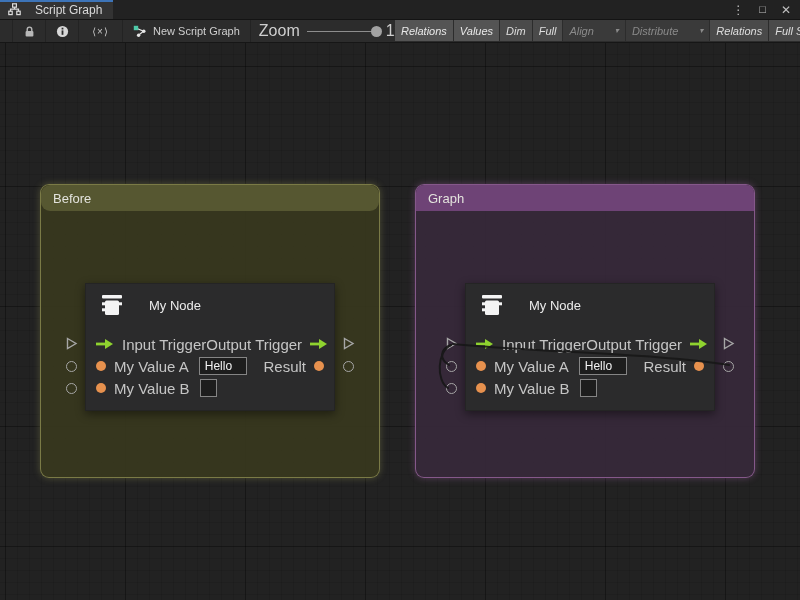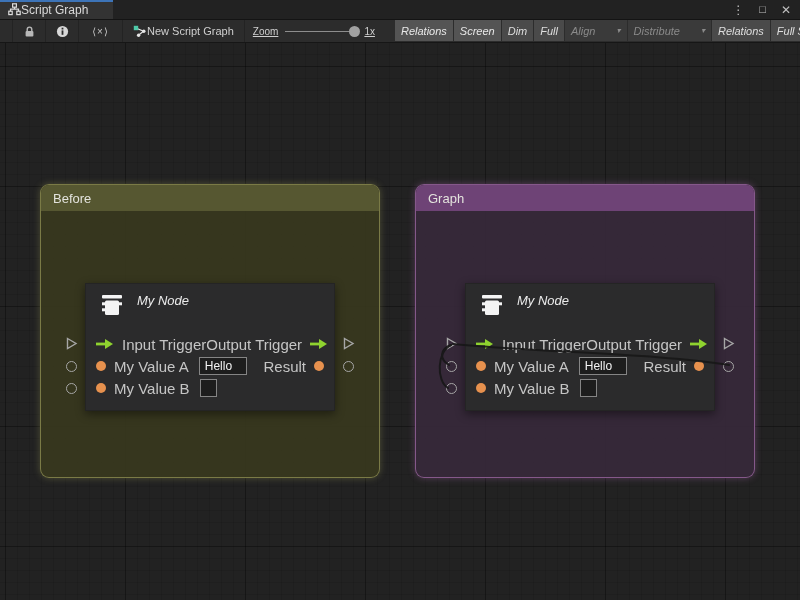--- a/index.html
+++ b/index.html
@@ -12,21 +12,21 @@
   .app { position:relative; width:800px; height:600px; overflow:hidden; }
 
   
   .tabstrip {
     position:absolute; top:0; left:0; right:0; height:20px;
     background:#222222; border-bottom:1px solid #141414;
     display:flex; align-items:stretch;
   }
   .tab {
     position:relative; width:113px; background:#333333;
-    display:flex; align-items:center; gap:0; padding:0 8px;
+    display:flex; align-items:center; gap:14px; padding:0 8px;
   }
   .tab-indicator { position:absolute; top:0; left:0; right:0; height:2px; background:#3d74b8; }
   .tab-title { font-size:12px; color:#dadada; white-space:nowrap; }
   .window-controls {
     margin-left:auto; display:flex; align-items:center; gap:15px;
     padding-right:9px; color:#c0c0c0; font-size:12px;
   }
   .window-controls span { cursor:default; line-height:1; }
   .wc-max { font-size:11px; }
 
@@ -37,24 +37,24 @@
     display:flex; align-items:stretch; overflow:hidden;
   }
   .tcell {
     display:flex; align-items:center; justify-content:center;
     border-right:1px solid #232323;
   }
   .tcell.pad { width:13px; }
   .tcell.icon-btn { width:33px; }
   .tcell.code-btn { width:44px; }
   .code-glyph { font-size:10px; color:#c6c6c6; letter-spacing:1px; }
-  .nsg { display:flex; align-items:center; gap:0; padding:0 10px; }
+  .nsg { display:flex; align-items:center; gap:6px; padding:0 10px; }
   .nsg-label { font-size:11px; color:#cfcfcf; white-space:nowrap; }
   .zoomer { display:flex; align-items:center; gap:7px; padding:0 8px; }
-  .zoom-label, .zoom-value { font-size:10px; color:#cfcfcf;text-decoration:underline; }
+  .zoom-label, .zoom-value { font-size:16px; color:#cfcfcf; }
   .track { position:relative; width:72px; height:1px; background:#8d8d8d; }
   .knob { position:absolute; right:-3px; top:-5px; width:11px; height:11px; border-radius:50%; background:#a2a2a2; }
   .btns { position:absolute; left:395px; top:0; bottom:1px; display:flex; align-items:stretch; white-space:nowrap; }
   .tbtn {
     display:flex; align-items:center; padding:0 6px; margin-right:1px;
     background:#4a4a4a; color:#dedede; font-size:11px; cursor:default;font-style:italic;
   }
   .tbtn.on { background:#545454; color:#e8e8e8; }
   .tbtn.disabled { background:#3a3a3a; color:#8a8a8a;gap:16px; }
   .dd-arrow { margin-left:5px; font-size:8px; }
@@ -80,38 +80,38 @@
     height:26px; border-radius:8px 8px 0 0;
     display:flex; align-items:center; padding:0 12px;
   }
   .group-title { font-size:13px; color:#e3e3dd; }
   .group.before {
     left:40px; top:141px;
     background:rgba(56,56,30,0.90);
     border:1px solid rgba(178,178,104,0.55);
     box-shadow:0 0 7px rgba(165,165,92,0.35);
   }
-  .group.before .group-header { background:#565731; }
+  .group.before .group-header { background:#565731;border-radius:9px; }
   .group.after {
     left:415px; top:141px;
     background:rgba(55,41,59,0.90);
     border:1px solid rgba(200,130,205,0.55);
     box-shadow:0 0 7px rgba(185,111,192,0.35);
   }
   .group.after .group-header { background:#6e4376; }
 
   
   .node {
     position:absolute; width:250px; height:128px;
     background:#2b2b2c; border:1px solid #242424;
     box-shadow:0 3px 9px rgba(0,0,0,0.45);
   }
   .node-header {
     position:absolute; left:13px; top:9px;
-    display:flex; align-items:flex-start; gap:12px;font-style:italic;
+    display:flex; align-items:center; gap:24px;
   }
   .node-title { font-size:13px; color:#ebebeb; }
   .rows { position:absolute; left:0; right:0; top:49px; }
   .prow {
     height:22px; display:flex; align-items:center;
     justify-content:space-between; padding:0 10px;
   }
   .pside { display:flex; align-items:center; gap:8px; }
   .plabel { font-size:15px; color:#c5c5c5; white-space:nowrap; }
   .dot { width:10px; height:10px; border-radius:50%; background:#e7914e; }
@@ -192,21 +192,21 @@
       <div class="track">
         <div class="knob"></div>
       </div>
       <span class="zoom-value">1x</span>
     </div>
     <div class="btns">
       <div class="tbtn on">
           <span>Relations</span>
         </div>
       <div class="tbtn on">
-          <span>Screen</span>
+          <span>Values</span>
         </div>
       <div class="tbtn">
           <span>Dim</span>
         </div>
       <div class="tbtn">
           <span>Full</span>
         </div>
       <div class="tbtn disabled">
         <span>Align</span>
         <span class="dd-arrow">▾</span>

